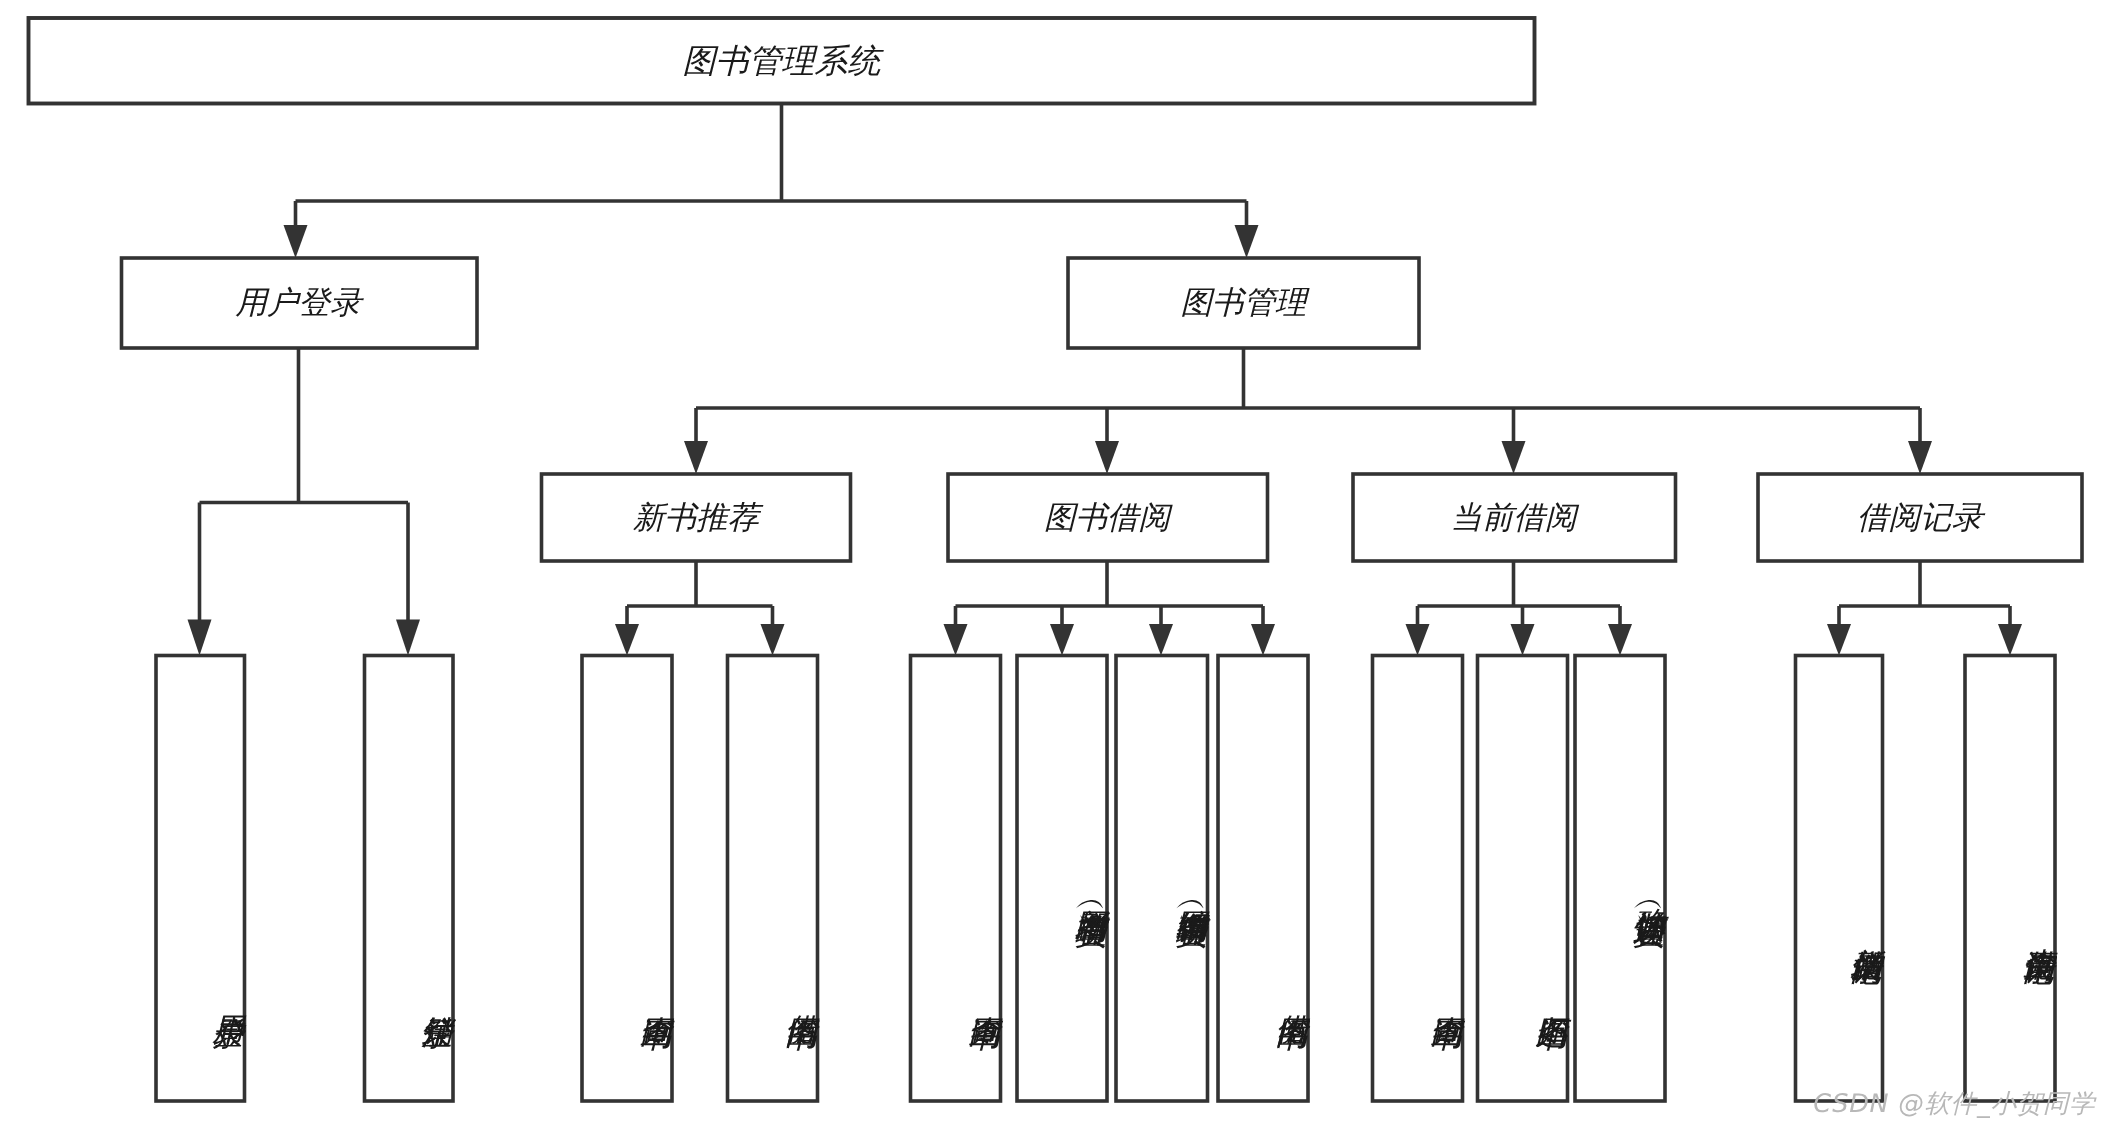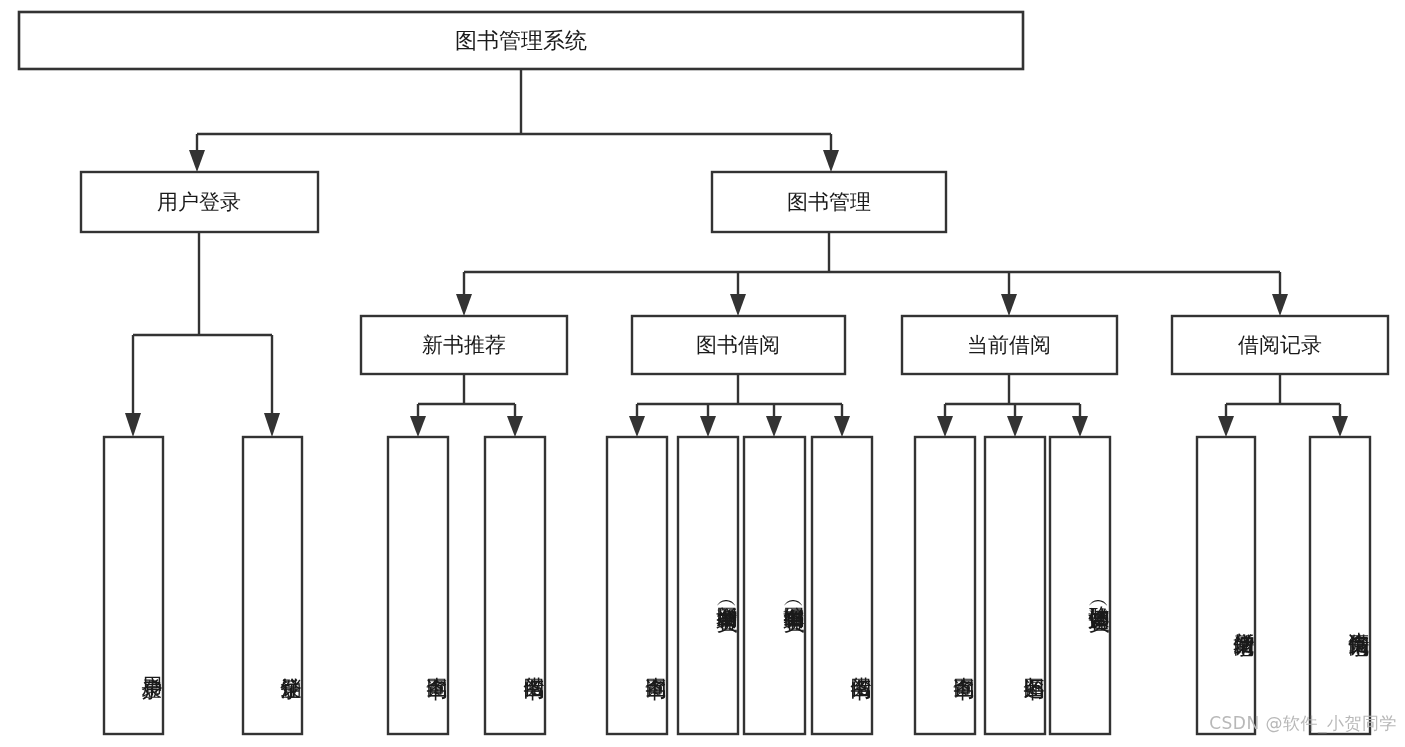--- a/index.html
+++ b/index.html
@@ -10,20 +10,21 @@
   }
   body {
     font-family: "DejaVu Sans", "Liberation Sans", sans-serif;
   }
   #diagram-root {
     position: relative;
     width: 1405px;
     height: 747px;
     background: #ffffff;
     overflow: hidden;
+    font-style: italic;
   }
   svg#tree-svg {
     position: absolute;
     left: 0;
     top: 0;
     width: 1405px;
     height: 747px;
     display: block;
   }
   .node-box {
@@ -71,21 +72,21 @@
     letter-spacing: 1px;
     white-space: pre;
     display: flex;
     align-items: flex-start;
     justify-content: center;
     pointer-events: none;
   }
   .watermark {
     position: absolute;
     right: 8px;
-    bottom: 12px;
+    bottom: 0;
     font-family: "DejaVu Sans", "Liberation Sans", sans-serif;
     font-size: 17px;
     color: #b8b8b8;
     letter-spacing: 0.5px;
     white-space: nowrap;
   }
 </style>
 </head>
 <body>
 

